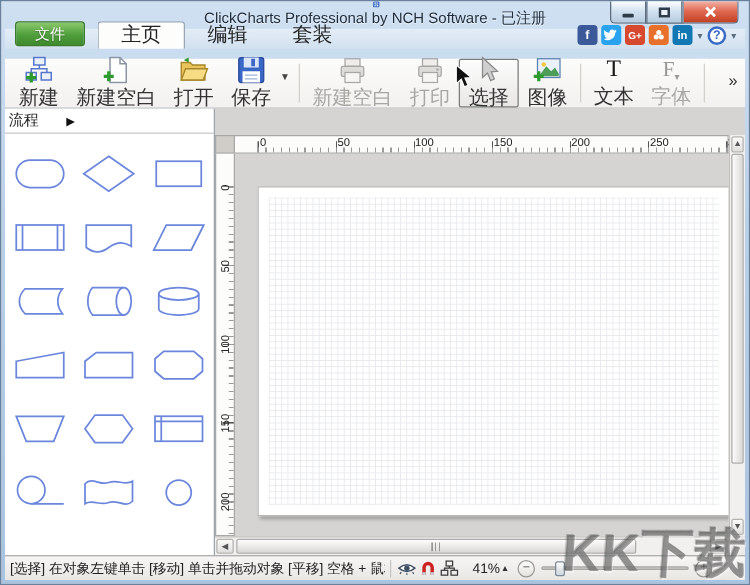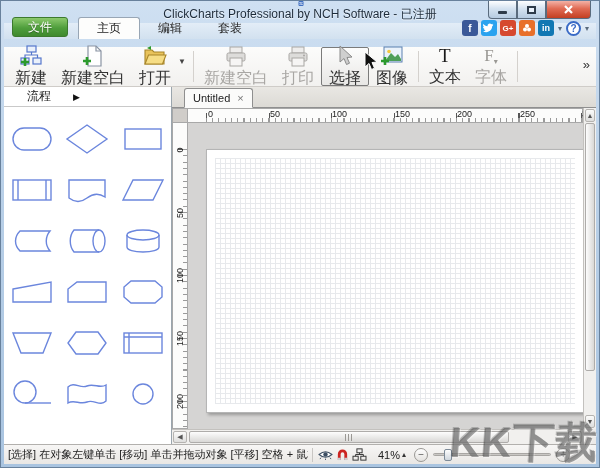--- a/index.html
+++ b/index.html
@@ -21,21 +21,21 @@
     background:linear-gradient(#f3b2a6,#e06b54 45%,#c33f22); }
   .glyph-min { width:9px; height:3px; background:#2e3b49; border-radius:1px; margin-top:6px; }
   .glyph-max { width:9px; height:8px; border:2px solid #2e3b49; background:#e9f1fa; }
 
   
   .menubar { position:absolute; top:22px; left:3px; right:3px; height:16px;
     background:linear-gradient(#e3edf7,#d2e1ef); display:flex; align-items:flex-end; }
   .file-btn { width:56px; height:20px; margin:0 10px 0 8px; border:1px solid #3c7a2e; border-radius:3px;
     background:linear-gradient(#8cc96d,#4f9e3c 55%,#3f8a2e); color:#fff; font-size:12px;
     display:flex; align-items:center; justify-content:center; margin-bottom:2px; text-shadow:0 1px 1px rgba(0,0,0,.35); }
-  .tab { height:22px; padding:0 18px; display:flex; align-items:center; font-size:12px; color:#222; }
+  .tab { height:22px; padding:0 18px; display:flex; align-items:center; font-size:16px; color:#222; }
   .tab.active { background:#fdfdfc; border:1px solid #98a6b5; border-bottom:none; border-radius:3px 3px 0 0; }
   .social-bar { position:absolute; right:6px; bottom:3px; display:flex; align-items:center; gap:3px; }
   .soc { width:16px; height:16px; border-radius:3px; display:flex; align-items:center; justify-content:center;
     color:#fff; font-size:10px; font-weight:bold; }
   .soc.fb { background:#3b5998; }
   .soc.tw { background:#2aa3ef; }
   .soc.gp { background:#d6492f; font-size:8px; }
   .soc.nch { background:#e8702a; }
   .soc.li { background:#1178b3; font-size:9px; }
   .chev { color:#5a6b7d; font-size:8px; padding:0 1px; }
@@ -57,21 +57,21 @@
   .overflow-btn { position:absolute; right:2px; top:8px; color:#333; font-size:13px; padding:2px 4px; }
   .tletter { font-family:"Liberation Serif",serif; font-size:19px; color:#1a1a1a; line-height:20px; }
   .fletter { font-family:"Liberation Serif",serif; font-size:17px; color:#9a educated; }
   .fletter { font-family:"Liberation Serif",serif; font-size:17px; color:#9a9894; }
   .fdrop { font-size:8px; color:#9a9894; vertical-align:super; }
 
   
   .palette { position:absolute; top:86px; left:3px; width:168px; bottom:23px; background:#fff;
     border-right:1px solid #9aa5ad; }
   .palette-header { height:20px; border-bottom:1px solid #c9c9c9; display:flex; align-items:center;
-    padding-left:23px; font-size:12px; color:#222; gap:22px; }
+    padding-left:3px; font-size:12px; color:#222; gap:22px; }
   .palette-arrow { font-size:9px; color:#111; }
   .shape-grid { display:grid; grid-template-columns:repeat(3,1fr); padding-top:6px; }
   .shape-cell { height:51px; display:flex; align-items:center; justify-content:center; }
   .shape-cell svg { stroke:#6b86dd; fill:none; stroke-width:1.4; }
 
   
   .canvas { position:absolute; top:86px; left:171px; right:3px; bottom:23px; background:#d5d4d3; }
   .doctab-bar { position:absolute; top:0; left:0; right:0; height:21px;
     background:linear-gradient(#e9e7e3,#dcdad5); border-bottom:1px solid #8f8f8f; }
   .doctab { position:absolute; left:12px; bottom:-1px; height:20px; background:#fbfbfa;
@@ -233,20 +233,32 @@
     <div class="rb">
       <div class="ic">
         <svg width="24" height="22" viewBox="0 0 24 22">
           <path d="M2,5 H9 L11,7 H21 V19 H2 Z" fill="#e9c35b" stroke="#a8862a" stroke-width="1.1"></path>
           <path d="M2,19 L5.5,10 H23 L19.5,19 Z" fill="#f6dd85" stroke="#a8862a" stroke-width="1.1"></path>
           <path d="M4,3 L8,1 L8,5 Z" fill="#2c9a2c"></path>
         </svg>
       </div>
       <div class="lb">打开</div>
     </div>
+    <div class="rb">
+      <div class="ic">
+        <svg width="22" height="22" viewBox="0 0 22 22">
+          <rect x="1" y="1" width="20" height="20" rx="2" fill="#3a66c6" stroke="#26489a"></rect>
+          <rect x="5" y="1" width="12" height="8" fill="#dce6f8"></rect>
+          <rect x="11" y="2" width="3" height="6" fill="#3a66c6"></rect>
+          <rect x="4" y="12" width="14" height="9" fill="#fff"></rect>
+          <path d="M6,15 H16 M6,18 H16" stroke="#9db4d8" stroke-width="1"></path>
+        </svg>
+      </div>
+      <div class="lb">保存</div>
+    </div>
     <div class="save-drop">▼</div>
     <div class="rb-sep"></div>
     <div class="rb disabled">
       <div class="ic">
         <svg width="24" height="21" viewBox="0 0 24 21">
           <rect x="6" y="1" width="12" height="6" fill="#eeedec" stroke="#a9a7a4"></rect>
           <rect x="3" y="7" width="18" height="8" rx="1.5" fill="#dddcda" stroke="#a9a7a4"></rect>
           <rect x="6" y="12" width="12" height="8" fill="#f6f5f4" stroke="#a9a7a4"></rect>
         </svg>
       </div>
@@ -405,26 +417,20 @@
         </div>
       <div class="shape-cell">
           <svg width="48" height="36" viewBox="0 0 48 36">
             <circle cx="24" cy="18" r="10"></circle>
           </svg>
         </div>
     </div>
   </div>
 
   <div class="canvas">
-    <div class="doctab-bar">
-      <div class="doctab">
-        <span>Untitled</span>
-        <span class="doctab-close">×</span>
-      </div>
-    </div>
     <div class="corner-box"></div>
     <div class="ruler-h">
       <span style="left:19px">0</span>
       <span style="left:81px">50</span>
       <span style="left:143px">100</span>
       <span style="left:206px">150</span>
       <span style="left:268px">200</span>
       <span style="left:331px">250</span>
       <span style="left:393px">30</span>
     </div>

